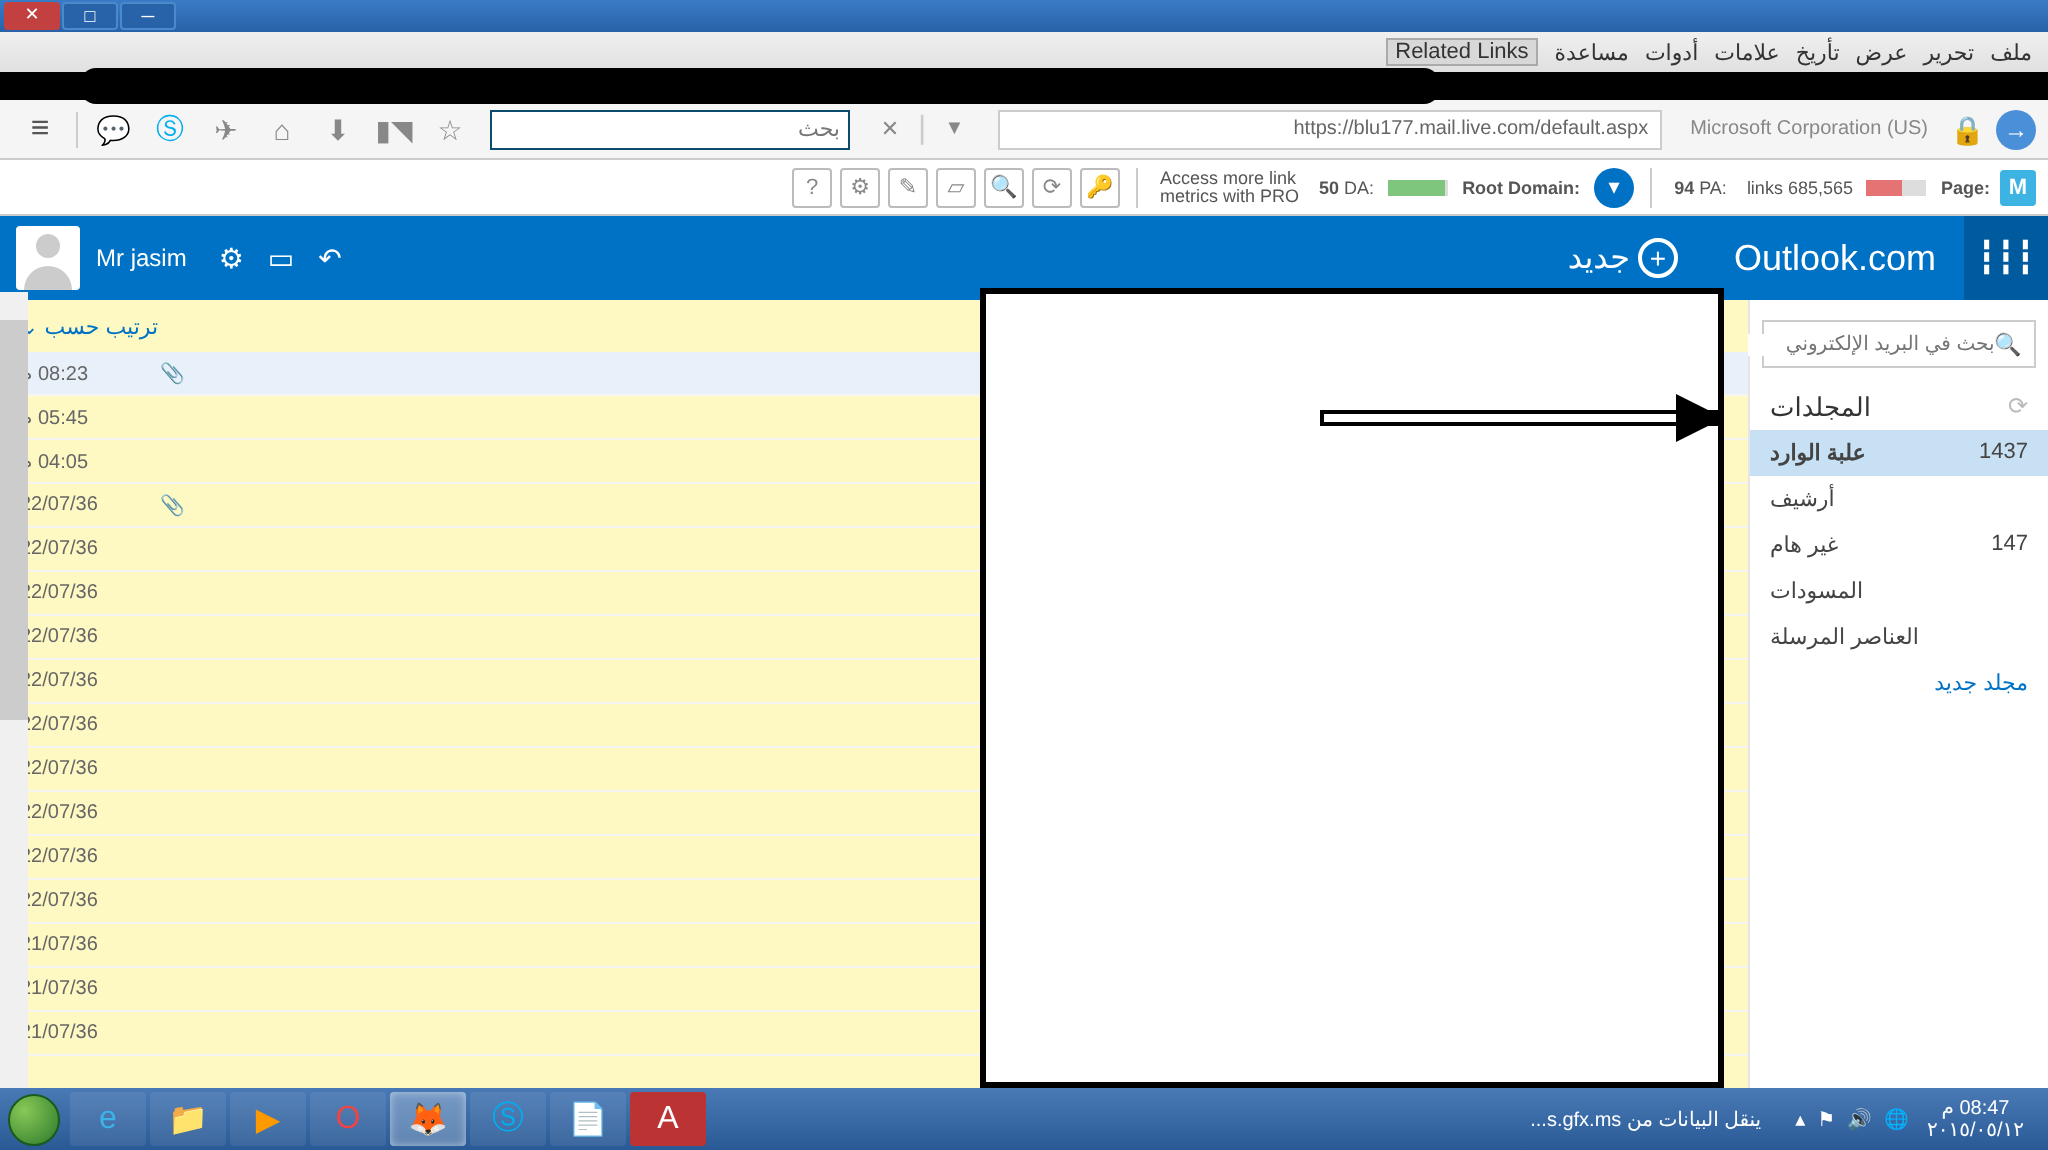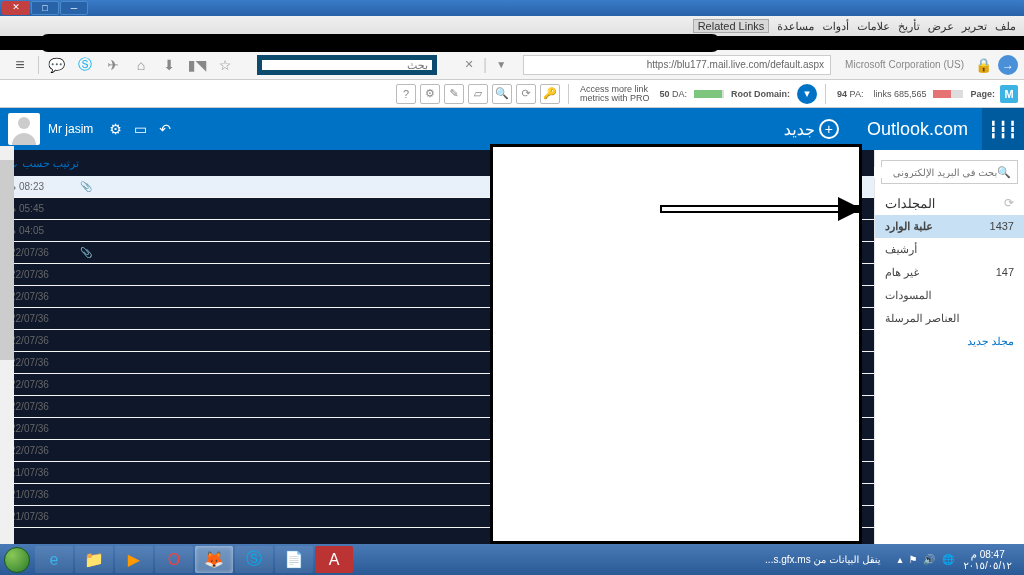--- a/index.html
+++ b/index.html
@@ -14,21 +14,21 @@
 .menubar { height: 20px; background: linear-gradient(#f0f0f0, #e0e0e0); display: flex; justify-content: flex-end; align-items: center; padding: 0 4px; font-size: 11px; }
 .menubar span { margin: 0 4px; color: #333; cursor: default; }
 .related { background: #d8d8d8; border: 1px solid #aaa; padding: 0 4px; }
 .blackbar { height: 14px; background: #000; position: relative; }
 .blacksmudge { position: absolute; left: 40px; top: -2px; width: 680px; height: 18px; background: #000; border-radius: 8px; }
 
 
 .browserbar { height: 30px; background: #f5f5f5; border-bottom: 1px solid #ccc; display: flex; align-items: center; padding: 0 6px; }
 .browserbar .ico { width: 18px; height: 18px; margin: 0 5px; color: #888; cursor: pointer; display: flex; align-items: center; justify-content: center; font-size: 14px; }
 .browserbar .hamburger { font-size: 16px; color: #555; }
-.searchfield { flex: 0 0 180px; height: 20px; border: 5px solid #0c4a6e; margin: 0 18px; font-size: 11px; padding: 0 4px; text-align: right; }
+.searchfield { flex: 0 0 180px; height: 20px; border: 1px solid #0c4a6e; margin: 0 6px; font-size: 11px; padding: 0 4px; text-align: right; }
 .urlbox { flex: 1; margin: 0 8px; }
 .urlfield { width: 100%; height: 20px; border: 1px solid #ccc; font-size: 10px; padding: 0 6px; text-align: right; color: #666; }
 .corp { font-size: 10px; color: #888; margin: 0 6px; }
 .lock { color: #8a8; }
 .arrowcircle { width: 20px; height: 20px; border-radius: 50%; background: #4a90d9; color: #fff; display: flex; align-items: center; justify-content: center; font-size: 12px; }
 
 
 .seobar { height: 28px; background: #fff; border-bottom: 1px solid #ccc; display: flex; align-items: center; justify-content: flex-end; padding: 0 6px; font-size: 9px; color: #555; }
 .seobar .sico { width: 20px; height: 20px; border: 1px solid #bbb; border-radius: 2px; margin: 0 2px; display: flex; align-items: center; justify-content: center; font-size: 11px; color: #888; }
 .seobar .txt { margin: 0 5px; }
@@ -53,21 +53,21 @@
 .sidebar { width: 150px; background: #fff; border-left: 1px solid #e5e5e5; padding: 6px 0; font-size: 11px; }
 .searchbox { margin: 4px 6px 8px; height: 24px; border: 1px solid #ccc; display: flex; align-items: center; padding: 0 6px; color: #aaa; }
 .searchbox input { border: none; flex: 1; font-size: 10px; text-align: right; outline: none; }
 .folders-hdr { display: flex; justify-content: space-between; padding: 4px 10px; color: #333; font-size: 13px; }
 .folders-hdr .refresh { color: #bbb; font-size: 12px; }
 .folder { padding: 5px 10px; cursor: pointer; display: flex; justify-content: space-between; color: #444; }
 .folder.sel { background: #c7e0f4; font-weight: bold; }
 .folder .count { font-weight: normal; }
 .newfolder { color: #0072c6; padding: 5px 10px; cursor: pointer; }
 
-.listcol { flex: 1; background: #0f172a; direction: ltr; position: relative; }
+.listcol { flex: 1; background: #fef9c3; direction: ltr; position: relative; }
 .sortbar { height: 26px; display: flex; align-items: center; padding: 0 10px; font-size: 11px; color: #0072c6; }
 .sortbar span { cursor: pointer; }
 .msgrow { height: 22px; display: flex; align-items: center; padding: 0 10px; font-size: 10px; border-bottom: 1px solid #f5f5f5; }
 .msgrow.sel { background: #e8f0fa; }
 .msgrow .time { width: 70px; color: #666; direction: rtl; text-align: left; }
 .msgrow .clip { width: 20px; color: #888; }
 .msgrow .body { flex: 1; color: #0072c6; text-align: right; padding-right: 10px; }
 
 
 .overlay { position: absolute; top: 144px; left: 490px; width: 372px; height: 400px; background: #fff; border: 3px solid #000; }

